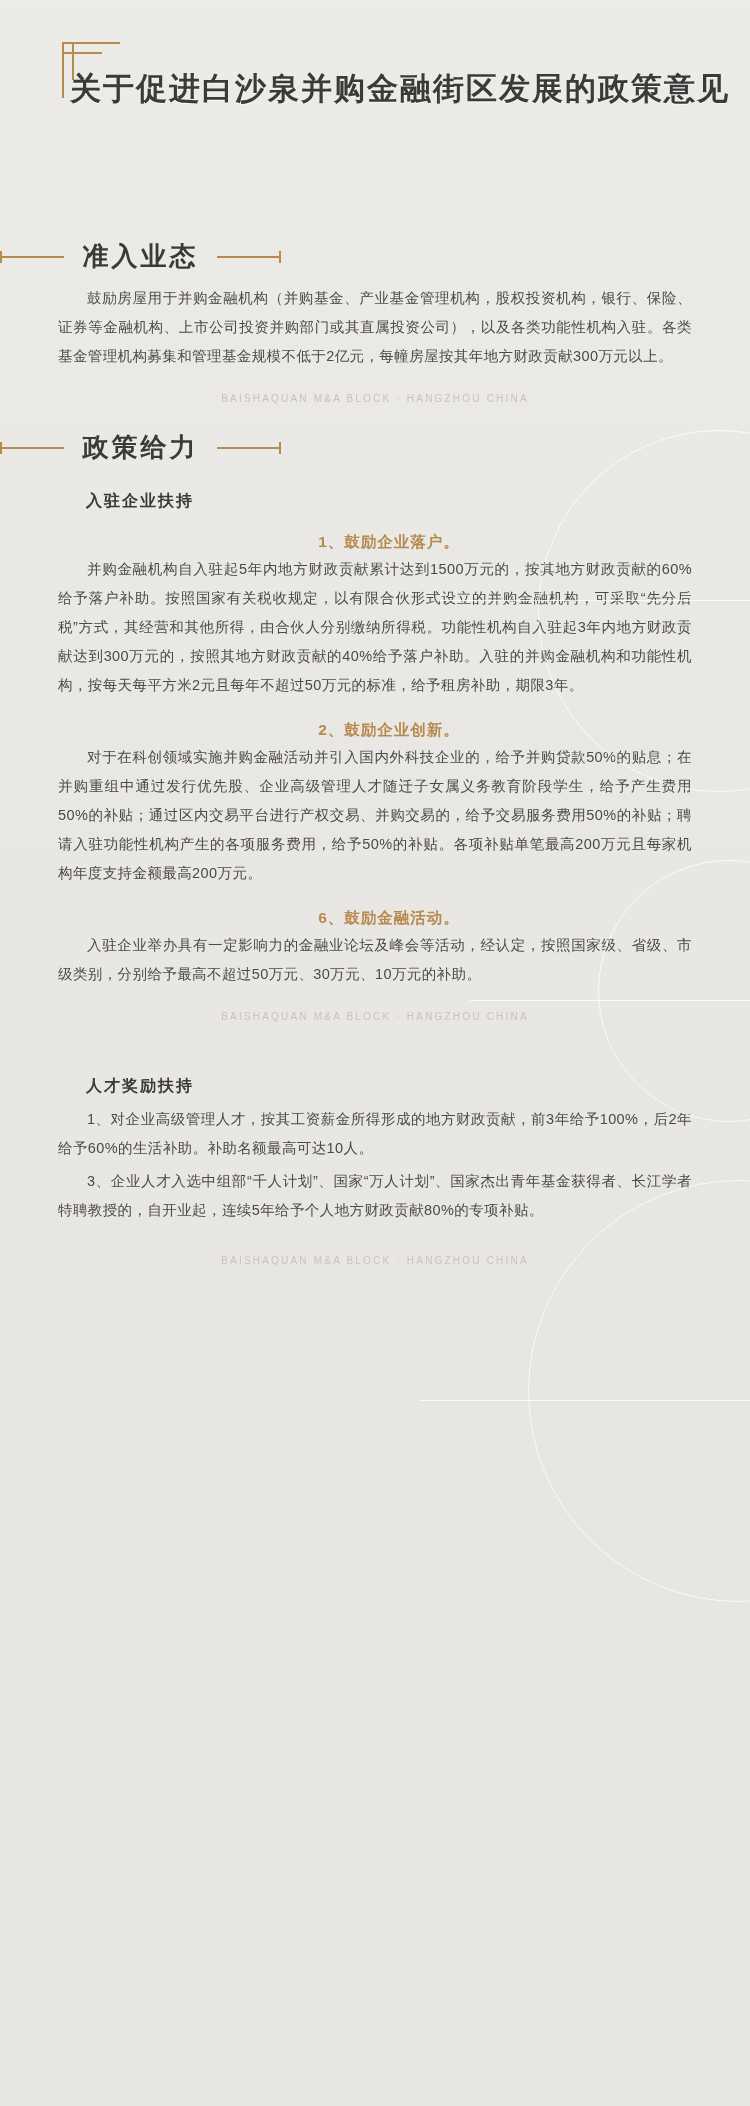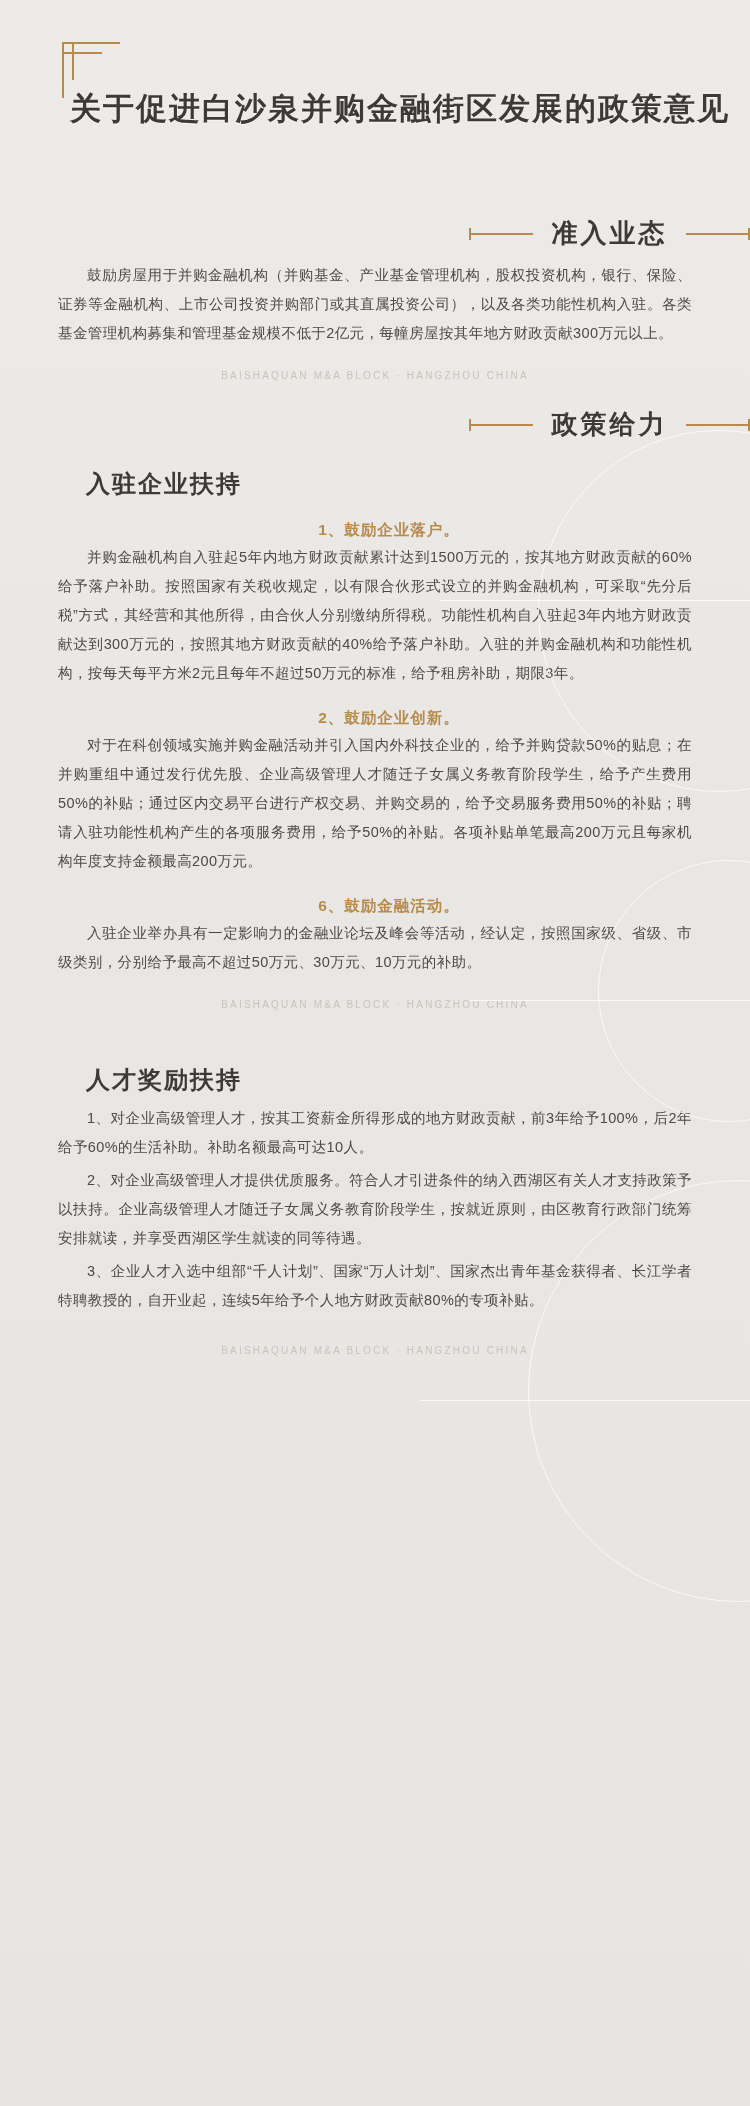--- a/index.html
+++ b/index.html
@@ -36,21 +36,21 @@
   .deco-line {
     position: absolute;
     height: 1px;
     background: rgba(255,255,255,0.8);
     pointer-events: none;
   }
 
   
   .header {
     position: relative;
-    padding: 36px 0 0 0;
+    padding: 16px 0 0 0;
     height: 170px;
     box-sizing: border-box;
   }
   .corner-mark {
     position: absolute;
     left: 62px;
     top: 42px;
     width: 58px;
     height: 58px;
   }
@@ -72,22 +72,22 @@
     color: #3c3a38;
     margin: 0;
     padding: 54px 0 0 50px;
     text-align: center;
     line-height: 1.2;
     text-shadow: 0 1px 0 rgba(255,255,255,0.6);
   }
 
   
   .section-head {
-    text-align: right;
-    margin: 46px 0 10px 0;
+    text-align: left;
+    margin: 69px 0 10px 0;
     position: relative;
   }
   .section-head .txt {
     font-family: "Liberation Serif", serif;
     font-weight: bold;
     font-size: 26px;
     letter-spacing: 3px;
     color: #3c3a38;
     display: inline-block;
     vertical-align: middle;
@@ -123,21 +123,21 @@
     line-height: 2.0;
     color: #4c4a48;
     margin: 0 0 4px 0;
     text-align: justify;
     text-indent: 2em;
     letter-spacing: 0.4px;
   }
   .sub-head {
     font-family: "Liberation Serif", serif;
     font-weight: bold;
-    font-size: 24px;
+    font-size: 16px;
     color: #3c3a38;
     letter-spacing: 2px;
     margin: 26px 0 8px 28px;
   }
   .item-head {
     font-weight: bold;
     font-size: 15.5px;
     color: #b78a4e;
     letter-spacing: 1px;
     margin: 20px 0 2px 28px;
@@ -205,19 +205,18 @@
     <div class="item-head">6、鼓励金融活动。</div>
     <p class="para">入驻企业举办具有一定影响力的金融业论坛及峰会等活动，经认定，按照国家级、省级、市级类别，分别给予最高不超过50万元、30万元、10万元的补助。</p>
   </div>
 
   <div class="watermark">BAISHAQUAN M&amp;A BLOCK · HANGZHOU CHINA</div>
 
   <div class="content">
     <div class="block-gap"></div>
     <div class="sub-head">人才奖励扶持</div>
     <p class="para">1、对企业高级管理人才，按其工资薪金所得形成的地方财政贡献，前3年给予100%，后2年给予60%的生活补助。补助名额最高可达10人。</p>
-    <p class="para">2、对企业高级管理人才提供优质服务。符合人才引进条件的纳入西湖区有关人才支持政策予以扶持。企业高级管理人才随迁子女属义务教育阶段学生，按就近原则，由区教育行政部门统筹安排就读，并享受西湖区学生就读的同等待遇。</p>
     <p class="para">3、企业人才入选中组部“千人计划”、国家“万人计划”、国家杰出青年基金获得者、长江学者特聘教授的，自开业起，连续5年给予个人地方财政贡献80%的专项补贴。</p>
   </div>
 
   <div class="watermark" style="margin-top:30px;">BAISHAQUAN M&amp;A BLOCK · HANGZHOU CHINA</div>
 
 </div>
 
 </body></html>

